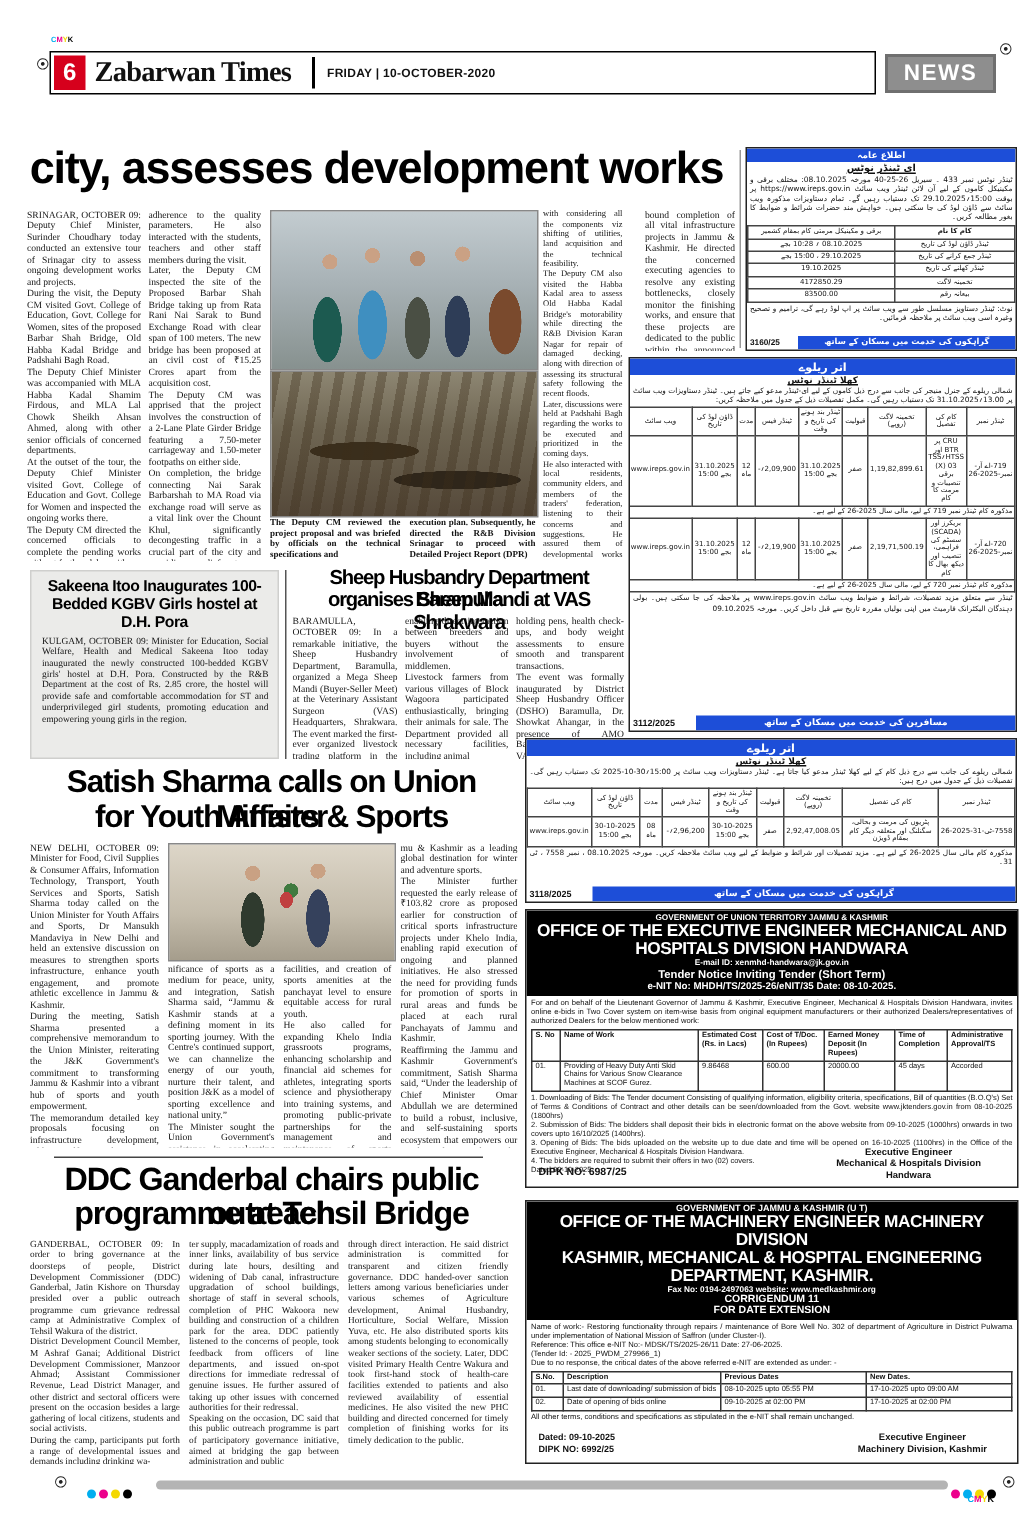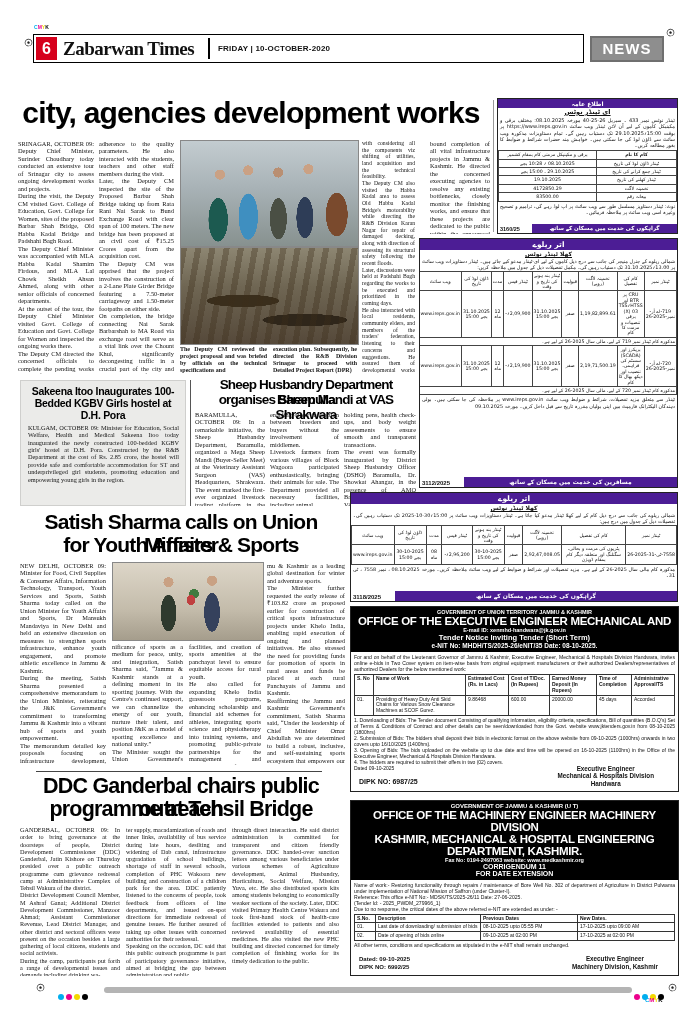--- a/index.html
+++ b/index.html
@@ -5,21 +5,21 @@
   html,body{margin:0;padding:0;background:#fff;}
   #page{position:relative;width:680px;height:1016px;background:#fff;overflow:hidden;
         font-family:"Liberation Serif",serif;color:#111;}
   .abs{position:absolute;}
   .col{position:absolute;font-family:"Liberation Serif",serif;font-size:6.4px;line-height:1.17;
        text-align:justify;white-space:pre-line;overflow:hidden;color:#141414;}
   .hl{position:absolute;font-family:"Liberation Sans",sans-serif;font-weight:bold;color:#000;
       text-align:center;letter-spacing:-0.8px;}
   .urdu{direction:rtl;font-family:"DejaVu Sans",sans-serif;}
   .notice{position:absolute;border:1px solid #222;background:#fff;box-sizing:border-box;overflow:hidden;}
-  .blackbar{background:#4c1d95;color:#fff;text-align:center;font-weight:bold;overflow:hidden;}
+  .blackbar{background:#1d4ed8;color:#fff;text-align:center;font-weight:bold;overflow:hidden;}
   .utable{border-collapse:collapse;width:100%;direction:rtl;}
   .utable td,.utable th{border:1px solid #444;padding:1px;font-size:4.7px;line-height:1.15;
        font-family:"DejaVu Sans",sans-serif;text-align:center;vertical-align:middle;font-weight:normal;}
   .etable{border-collapse:collapse;width:100%;}
   .etable td,.etable th{border:1px solid #333;padding:1px 2px;font-size:5px;line-height:1.15;
        font-family:"Liberation Sans",sans-serif;text-align:left;vertical-align:top;font-weight:normal;}
   .etable th{font-weight:bold;}
   .small{font-size:5.3px;line-height:1.2;}
   .vline{position:absolute;width:1px;background:#999;}
   .hline{position:absolute;height:1px;background:#444;}
@@ -38,21 +38,21 @@
   <div class="regmark" style="left:24px;top:38px;">⦿</div>
   <div class="regmark" style="left:666px;top:28px;">⦿</div>
 
   <div class="abs" style="left:33px;top:34px;width:551px;height:29px;border:1.5px solid #000;box-sizing:border-box;background:#fff;"></div>
   <div class="abs" style="left:36px;top:37px;width:21px;height:23px;background:#d6001c;color:#fff;text-align:center;font:bold 16px/23px 'Liberation Sans',sans-serif;">6</div>
   <div class="abs" style="left:63px;top:37px;font:bold 19px/23px 'Liberation Serif',serif;letter-spacing:-0.5px;">Zabarwan Times</div>
   <div class="abs" style="left:208px;top:38px;width:1.5px;height:21px;background:#000;"></div>
   <div class="abs" style="left:218px;top:44px;font:bold 8px 'Liberation Sans',sans-serif;letter-spacing:0.2px;">FRIDAY | 10-OCTOBER-2020</div>
   <div class="abs" style="left:590px;top:36px;width:74px;height:26px;background:#8e8e8e;border:2px solid #6f6f6f;box-sizing:border-box;color:#fff;text-align:center;font:bold 15px/22px 'Liberation Sans',sans-serif;letter-spacing:1px;">NEWS</div>
 
-  <div class="hl" style="left:10px;top:97px;width:482px;font-size:30px;line-height:32px;">city, agencies development works</div>
+  <div class="hl" style="left:10px;top:97px;width:482px;font-size:30px;line-height:32px;">city, assesses development works</div>
 
   <div class="col" style="left:18px;top:140px;width:76px;height:234px;">SRINAGAR, OCTOBER 09: Deputy Chief Minister, Surinder Choudhary today conducted an extensive tour of Srinagar city to assess ongoing development works and projects.
 During the visit, the Deputy CM visited Govt. College of Education, Govt. College for Women, sites of the proposed Barbar Shah Bridge, Old Habba Kadal Bridge and Padshahi Bagh Road.
 The Deputy Chief Minister was accompanied with MLA Habba Kadal Shamim Firdous, and MLA Lal Chowk Sheikh Ahsan Ahmed, along with other senior officials of concerned departments.
 At the outset of the tour, the Deputy Chief Minister visited Govt. College of Education and Govt. College for Women and inspected the ongoing works there.
 The Deputy CM directed the concerned officials to complete the pending works without further delay with</div>
   <div class="col" style="left:99px;top:140px;width:75px;height:234px;">adherence to the quality parameters. He also interacted with the students, teachers and other staff members during the visit.
 Later, the Deputy CM inspected the site of the Proposed Barbar Shah Bridge taking up from Rata Rani Nai Sarak to Bund Exchange Road with clear span of 100 meters. The new bridge has been proposed at an civil cost of ₹15.25 Crores apart from the acquisition cost.
 The Deputy CM was apprised that the project involves the construction of a 2-Lane Plate Girder Bridge featuring a 7.50-meter carriageway and 1.50-meter footpaths on either side.
 On completion, the bridge connecting Nai Sarak Barbarshah to MA Road via exchange road will serve as a vital link over the Chount Khul, significantly decongesting traffic in a crucial part of the city and providing relief to a population of over 500,000 souls.</div>
@@ -258,20 +258,21 @@
 District Development Council Member, M Ashraf Ganai; Additional District Development Commissioner, Manzoor Ahmad; Assistant Commissioner Revenue, Lead District Manager, and other district and sectoral officers were present on the occasion besides a large gathering of local citizens, students and social activists.
 During the camp, participants put forth a range of developmental issues and demands including drinking wa-</div>
   <div class="col" style="left:126px;top:826px;width:100px;height:150px;font-size:6.2px;">ter supply, macadamization of roads and inner links, availability of bus service during late hours, desilting and widening of Dab canal, infrastructure upgradation of school buildings, shortage of staff in several schools, completion of PHC Wakoora new building and construction of a children park for the area. DDC patiently listened to the concerns of people, took feedback from officers of line departments, and issued on-spot directions for immediate redressal of genuine issues. He further assured of taking up other issues with concerned authorities for their redressal.
 Speaking on the occasion, DC said that this public outreach programme is part of participatory governance initiative, aimed at bridging the gap between administration and public</div>
   <div class="col" style="left:232px;top:826px;width:107px;height:150px;font-size:6.2px;">through direct interaction. He said district administration is committed for transparent and citizen friendly governance. DDC handed-over sanction letters among various beneficiaries under various schemes of Agriculture development, Animal Husbandry, Horticulture, Social Welfare, Mission Yuva, etc. He also distributed sports kits among students belonging to economically weaker sections of the society. Later, DDC visited Primary Health Centre Wakura and took first-hand stock of health-care facilities extended to patients and also reviewed availability of essential medicines. He also visited the new PHC building and directed concerned for timely completion of finishing works for its timely dedication to the public.</div>
 
   <div class="notice" style="left:350px;top:606px;width:329px;height:186px;">
     <div style="background:#000;color:#fff;text-align:center;padding:2px 2px 3px;font-family:'Liberation Sans',sans-serif;">
       <div style="font-size:5.5px;font-weight:bold;">GOVERNMENT OF UNION TERRITORY JAMMU &amp; KASHMIR</div>
       <div style="font-size:11.5px;font-weight:bold;letter-spacing:-0.3px;line-height:12px;">OFFICE OF THE EXECUTIVE ENGINEER MECHANICAL AND</div>
+      <div style="font-size:11.5px;font-weight:bold;letter-spacing:-0.3px;line-height:12px;">HOSPITALS DIVISION HANDWARA</div>
       <div style="font-size:5.5px;font-weight:bold;">E-mail ID: xenmhd-handwara@jk.gov.in</div>
       <div style="font-size:7.5px;font-weight:bold;">Tender Notice Inviting Tender (Short Term)</div>
       <div style="font-size:6.5px;font-weight:bold;">e-NIT No: MHDH/TS/2025-26/eNIT/35 Date: 08-10-2025.</div>
     </div>
     <div class="small" style="font-family:'Liberation Sans',sans-serif;font-size:5.1px;text-align:justify;padding:2px 3px 1px;">For and on behalf of the Lieutenant Governor of Jammu &amp; Kashmir, Executive Engineer, Mechanical &amp; Hospitals Division Handwara, invites online e-bids in Two Cover system on item-wise basis from original equipment manufacturers or their authorized Dealers/representatives of authorized Dealers for the below mentioned work:</div>
     <table class="etable" style="width:calc(100% - 6px);margin:1px 3px;">
       <tbody>
           <tr>
         <th style="width:14px;">S. No</th>
             <th>Name of Work</th>

